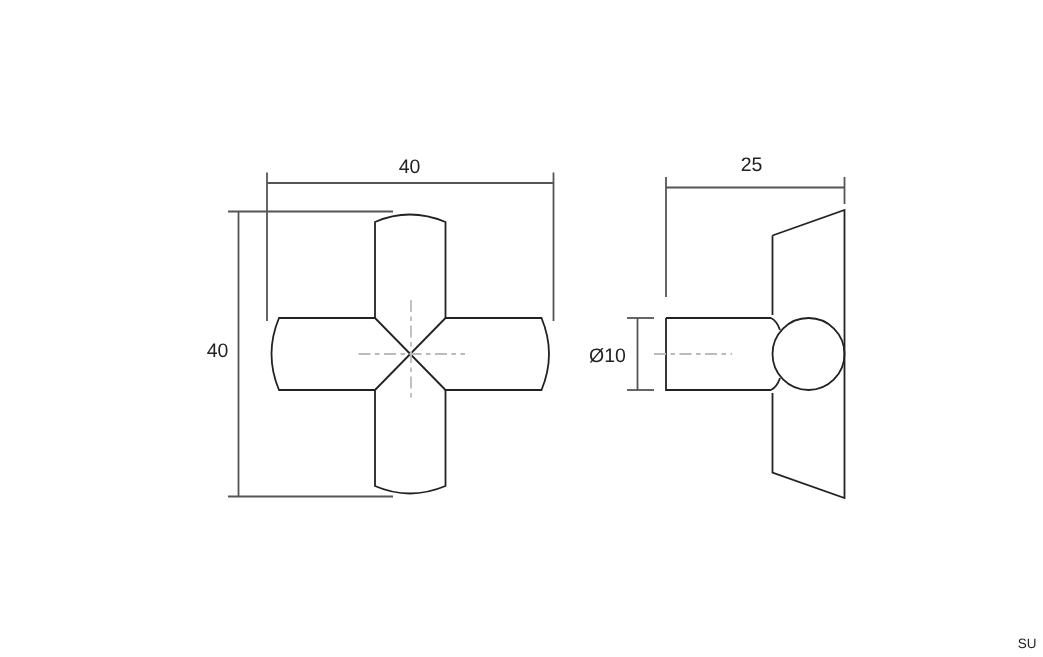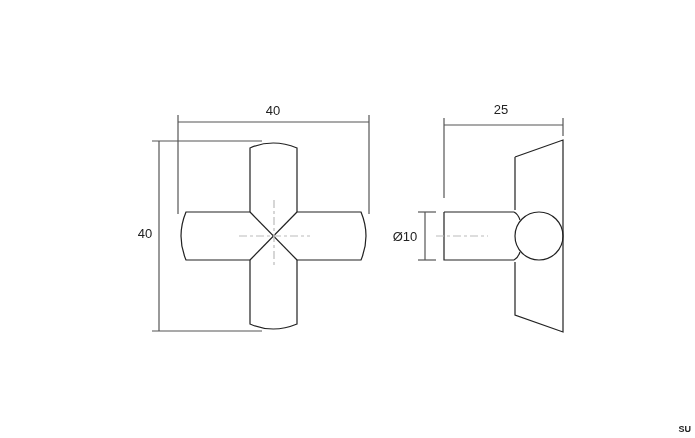--- a/index.html
+++ b/index.html
@@ -1,19 +1,19 @@
 <!DOCTYPE html>
 <html><head>
 <meta charset="utf-8">
 <style>
   html, body { margin:0; padding:0; background:#ffffff; }
   body { width:695px; height:438px; position:relative; overflow:hidden; font-family:"Liberation Sans", sans-serif; }
   svg { position:absolute; left:0; top:0; }
   .lbl { font-family:"Liberation Sans", sans-serif; font-size:13px; fill:#222; }
-  .brand { position:absolute; right:4px; bottom:4px; font-family:"Liberation Sans", sans-serif; font-weight:bold; font-size:9px; color:#222; }
+  .brand { position:absolute; right:4px; bottom:4px; font-family:"Liberation Sans", sans-serif; font-weight:normal; font-size:9px; color:#222; }
 </style>
 </head>
 <body>
 
 <svg width="695" height="438" viewBox="0 0 695 438">
 
   <g fill="none" stroke="#222" stroke-width="1.2">
 
     <line x1="178" y1="122" x2="369" y2="122" stroke="#555"></line>
     <line x1="178" y1="115" x2="178" y2="214" stroke="#555"></line>

